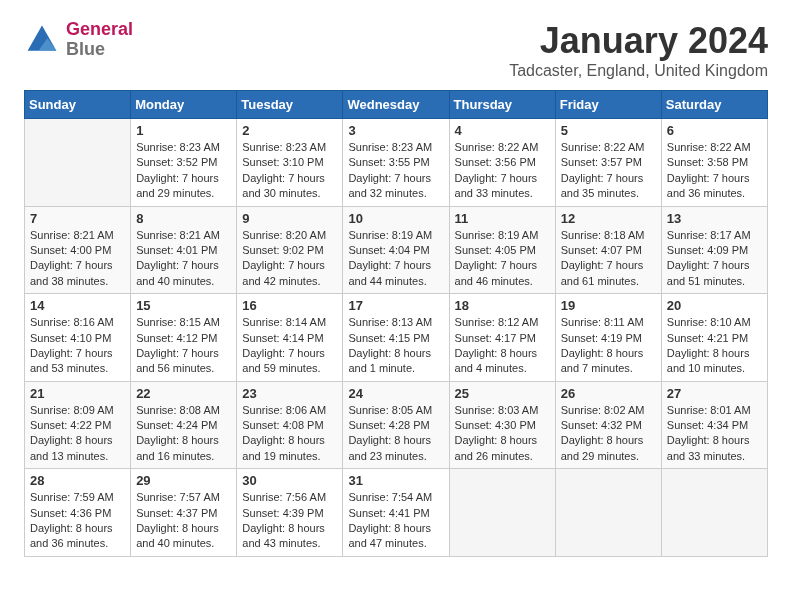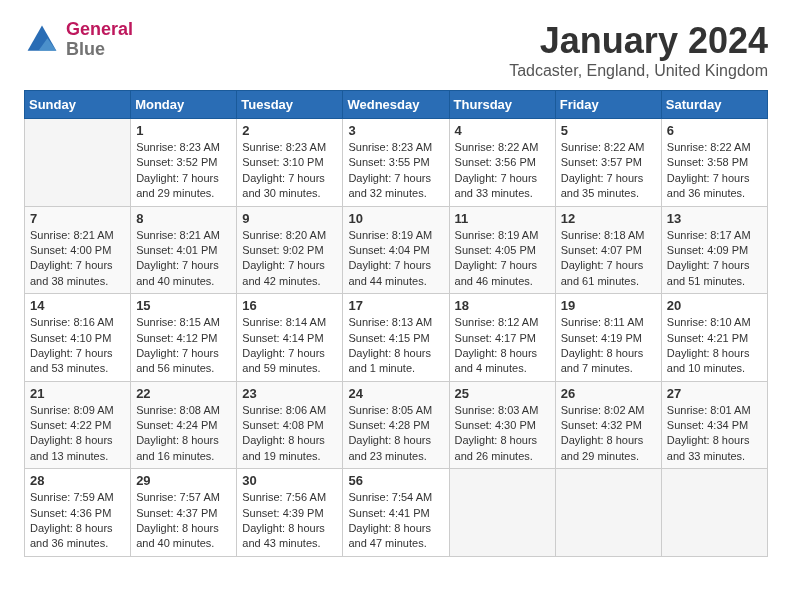--- a/index.html
+++ b/index.html
@@ -342,21 +342,21 @@
           <span class="cell-line">and 40 minutes.</span>
         </td>
         <td>
           <span class="day-num">30</span>
           <span class="cell-line">Sunrise: 7:56 AM</span>
           <span class="cell-line">Sunset: 4:39 PM</span>
           <span class="cell-line">Daylight: 8 hours</span>
           <span class="cell-line">and 43 minutes.</span>
         </td>
         <td>
-          <span class="day-num">56</span>
+          <span class="day-num">31</span>
           <span class="cell-line">Sunrise: 7:54 AM</span>
           <span class="cell-line">Sunset: 4:41 PM</span>
           <span class="cell-line">Daylight: 8 hours</span>
           <span class="cell-line">and 47 minutes.</span>
         </td>
         <td class="empty"></td>
         <td class="empty"></td>
         <td class="empty"></td>
       </tr>
     </tbody>

